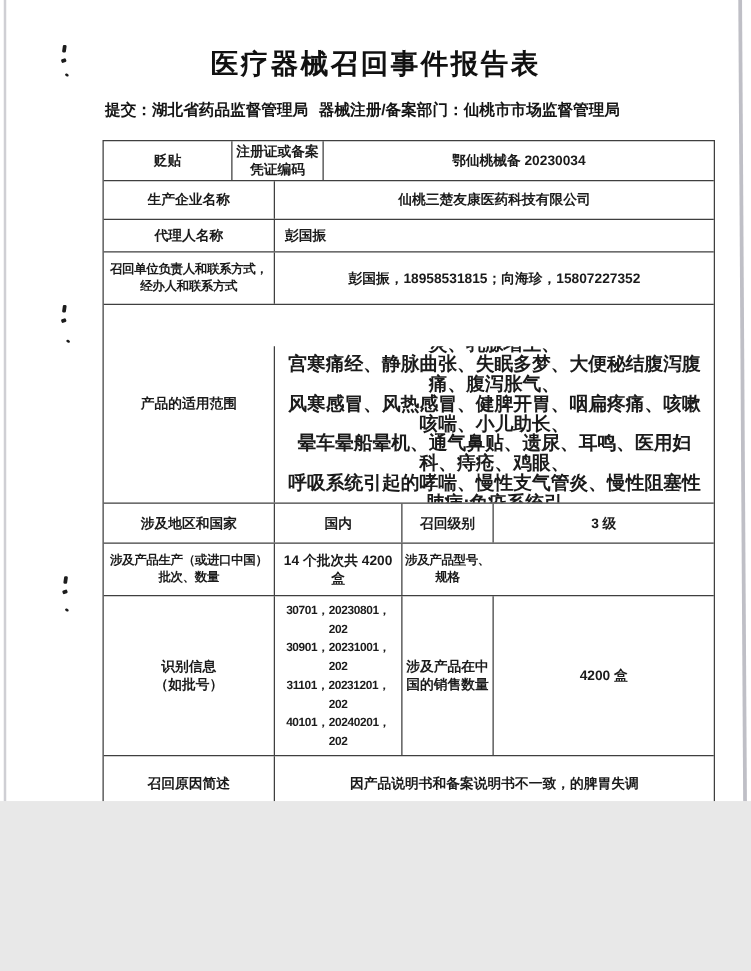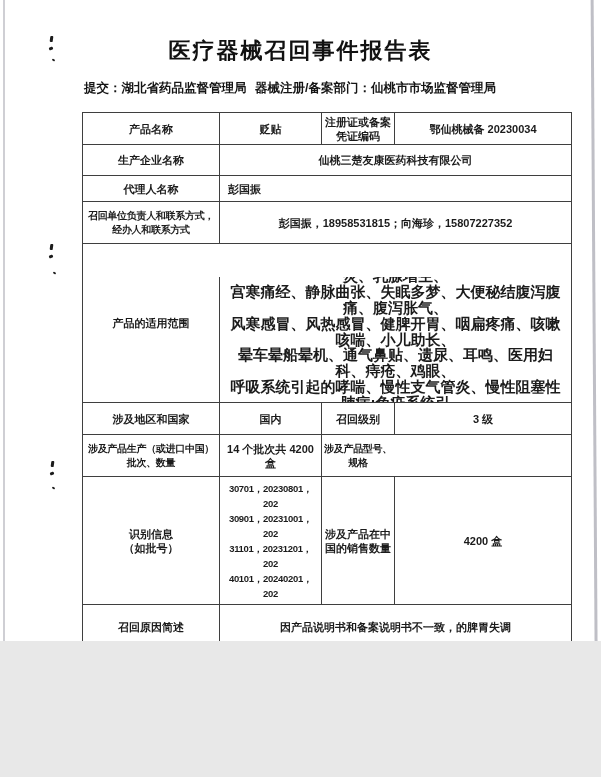--- a/index.html
+++ b/index.html
@@ -85,21 +85,20 @@
   <div class="abs bmark" style="left:52px;top:674px;width:3px;height:6px;transform:rotate(8deg)"></div>
   <div class="abs bmark" style="left:51px;top:686px;width:4px;height:3px;transform:rotate(-20deg)"></div>
   <div class="abs bmark" style="left:52px;top:699px;width:3px;height:2px;transform:rotate(30deg)"></div>
 
   <div class="abs doc-title">医疗器械召回事件报告表</div>
   <div class="abs submit-line submit-left">提交：湖北省药品监督管理局</div>
   <div class="abs submit-line submit-right">器械注册/备案部门：仙桃市市场监督管理局</div>
 
   <div class="abs tbl">
     <div class="tr" style="height:31px">
-      <div class="td w1">产品名称</div>
       <div class="td w2">贬贴</div>
       <div class="td w3">注册证或备案
 凭证编码</div>
       <div class="td w4">鄂仙桃械备 20230034</div>
     </div>
     <div class="tr" style="height:31px">
       <div class="td w1">生产企业名称</div>
       <div class="td wm">仙桃三楚友康医药科技有限公司</div>
     </div>
     <div class="tr" style="height:26px">

